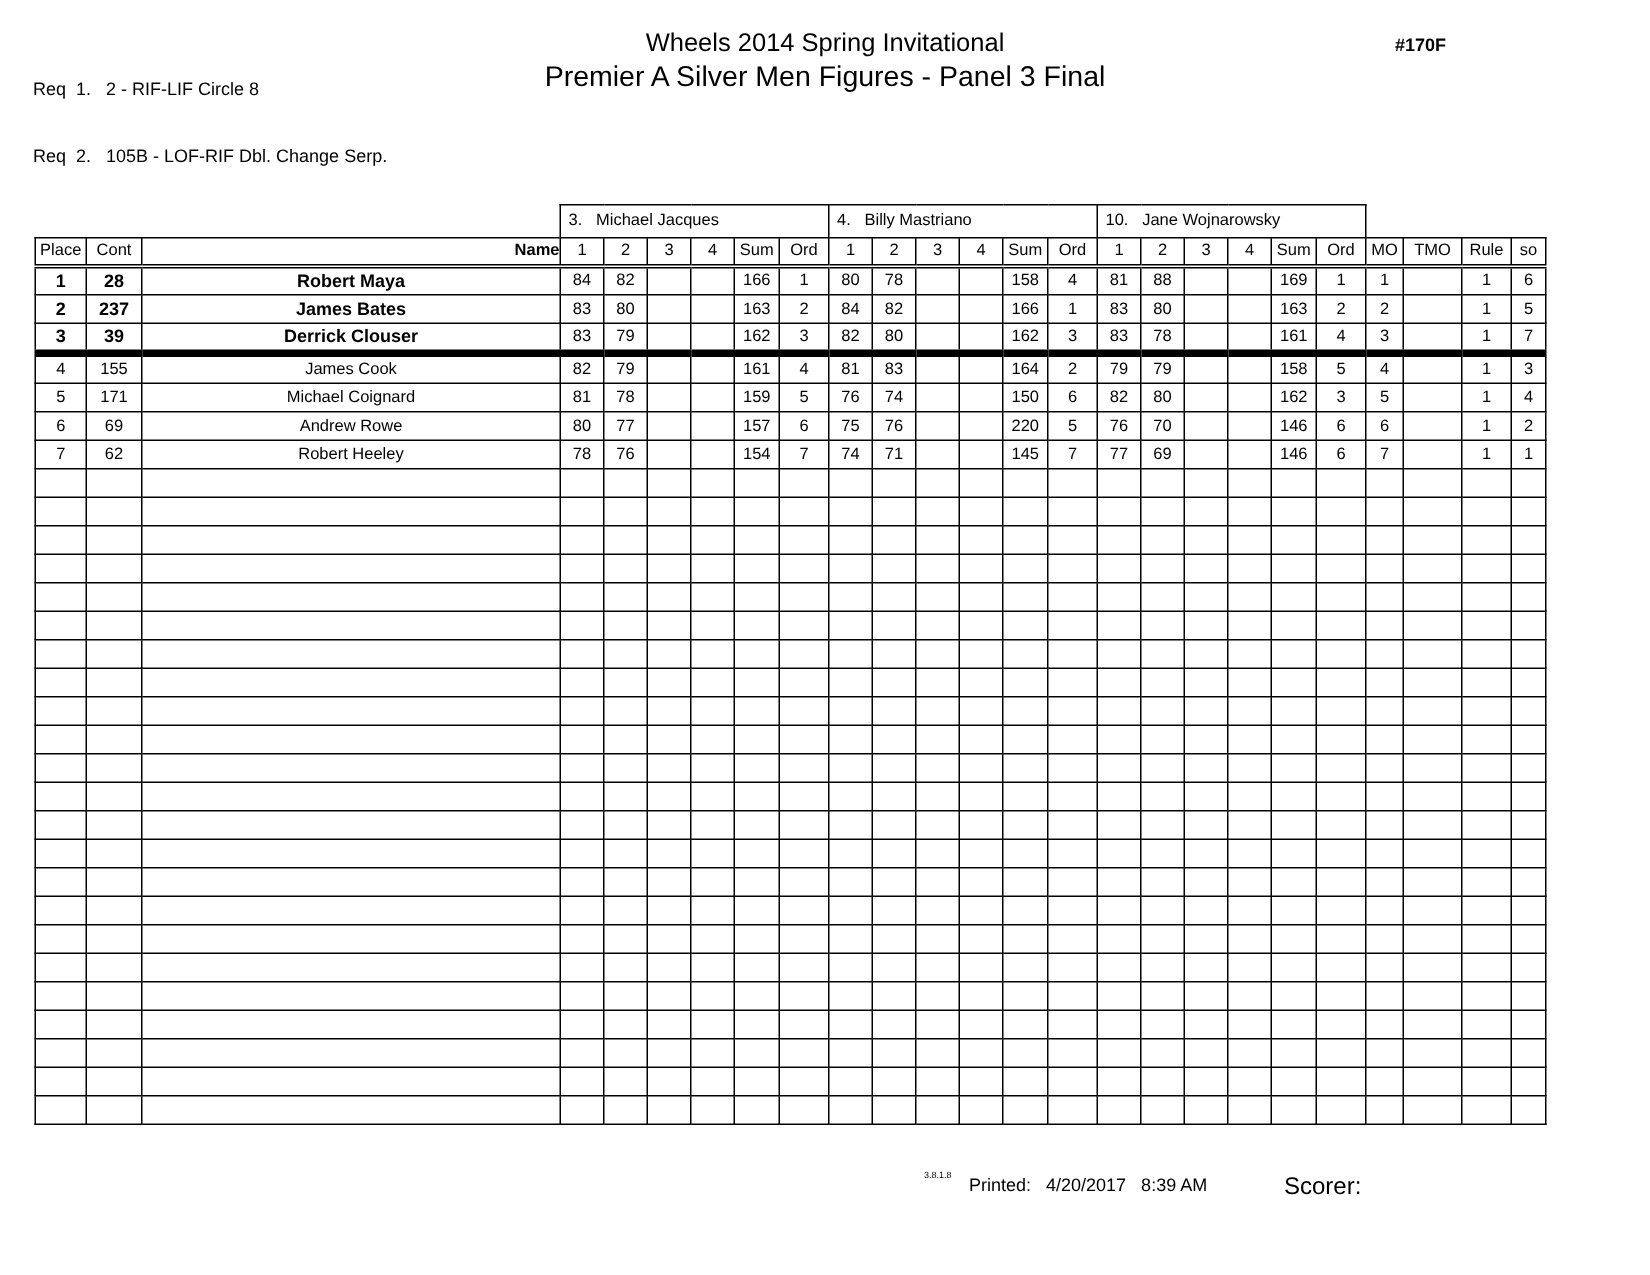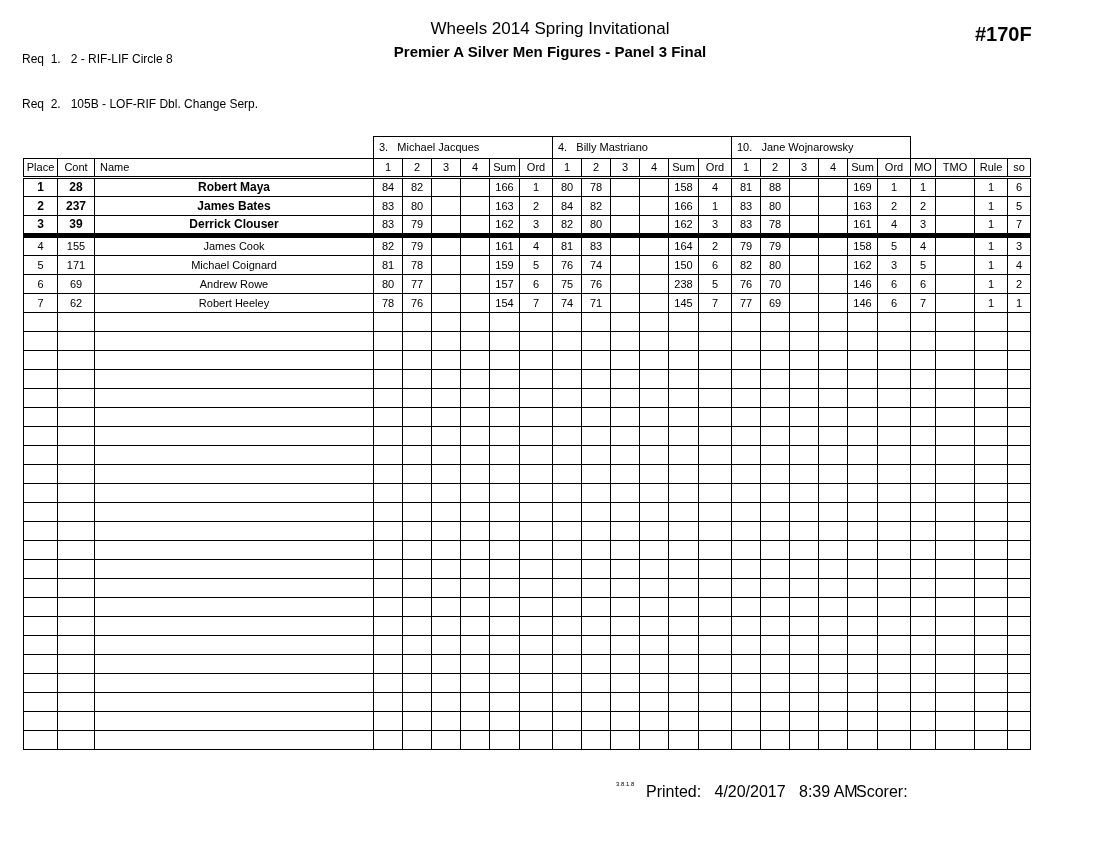--- a/index.html
+++ b/index.html
@@ -17,55 +17,55 @@
   .req-block {
     position: absolute; left: 22px; top: 22px;
     font-size: 12px; line-height: 15px; white-space: pre;
   }
   .header-center {
     position: absolute; left: 0; top: 17px; width: 1100px;
     text-align: center;
   }
   .event-title   { font-size: 17px; font-weight: normal; line-height: 23px; }
   .venue-line    { font-size: 15px; line-height: 21px; white-space: pre; }
-  .division-title{ font-size: 15px; font-weight: bold; line-height: 24px; }
+  .division-title{ font-size: 19px; font-weight: normal; line-height: 24px; }
   .report-line   { font-size: 15px; line-height: 21px; }
   .event-number  {
-    position: absolute; left: 975px; top: 23px;
-    font-size: 20px; font-weight: bold;
+    position: absolute; left: 930px; top: 23px;
+    font-size: 12px; font-weight: bold;
   }
 
   
   table.results {
     position: absolute; left: 23px; top: 136px;
     border-collapse: collapse; table-layout: fixed;
     font-size: 11px;
   }
   table.results td, table.results th {
     border: 1px solid #000;
     height: 19px; line-height: 17px;
     padding: 0; overflow: hidden; white-space: nowrap;
     font-weight: normal; text-align: center;
   }
   tr.judgerow td { height: 22px; }
   tr.judgerow td.blank { border: none; }
   tr.judgerow td.judge-box { text-align: left; padding-left: 5px; white-space: pre; }
   tr.colhead th { height: 18px; border-bottom: 3px double #000; }
-  tr.colhead th.h-name { text-align: left; padding-left: 5px; }
+  tr.colhead th.h-name { text-align: right; padding-left: 5px; font-weight: bold; }
 
   .c-name { text-align: left; padding-left: 6px; margin-left: 28px; }
   .c-sum  { text-align: right; padding-right: 3px; }
   .c-ord  { border-left: 5px solid #000; border-right: 5px solid #000; font-weight: bold; }
   .h-ord  { border-left: 5px solid #000; border-right: 5px solid #000; }
   tr.boldrow .c-place, tr.boldrow .c-cont, tr.boldrow .c-name { font-weight: bold; font-size: 12px; }
   tr.sep td { border-bottom: 5px solid #000; }
 
   
   .footer-version { position: absolute; left: 616px; top: 781px; font-size: 6px; }
-  .footer-printed { position: absolute; left: 646px; top: 783px; font-size: 16px; white-space: pre; text-align: right; }
+  .footer-printed { position: absolute; left: 646px; top: 783px; font-size: 12px; white-space: pre; text-align: right; }
   .footer-scorer  { position: absolute; left: 856px; top: 783px; font-size: 16px; }
 </style>
 </head>
 <body>
 
 <div class="page">
 
   <div class="req-block">
     <div>Req  1.   2 - RIF-LIF Circle 8</div>
     <div>Req  2.   105B - LOF-RIF Dbl. Change Serp.</div>
@@ -289,21 +289,21 @@
           <td class="c-score">80</td>
           <td class="c-score">77</td>
           <td class="c-score"></td>
           <td class="c-score"></td>
           <td class="c-sum">157</td>
           <td class="c-ord">6</td>
           <td class="c-score">75</td>
           <td class="c-score">76</td>
           <td class="c-score"></td>
           <td class="c-score"></td>
-          <td class="c-sum">238</td>
+          <td class="c-sum">220</td>
           <td class="c-ord">5</td>
           <td class="c-score">76</td>
           <td class="c-score">70</td>
           <td class="c-score"></td>
           <td class="c-score"></td>
           <td class="c-sum">146</td>
           <td class="c-ord">6</td>
           <td class="c-mo">6</td>
           <td class="c-tmo"></td>
           <td class="c-rule">1</td>

